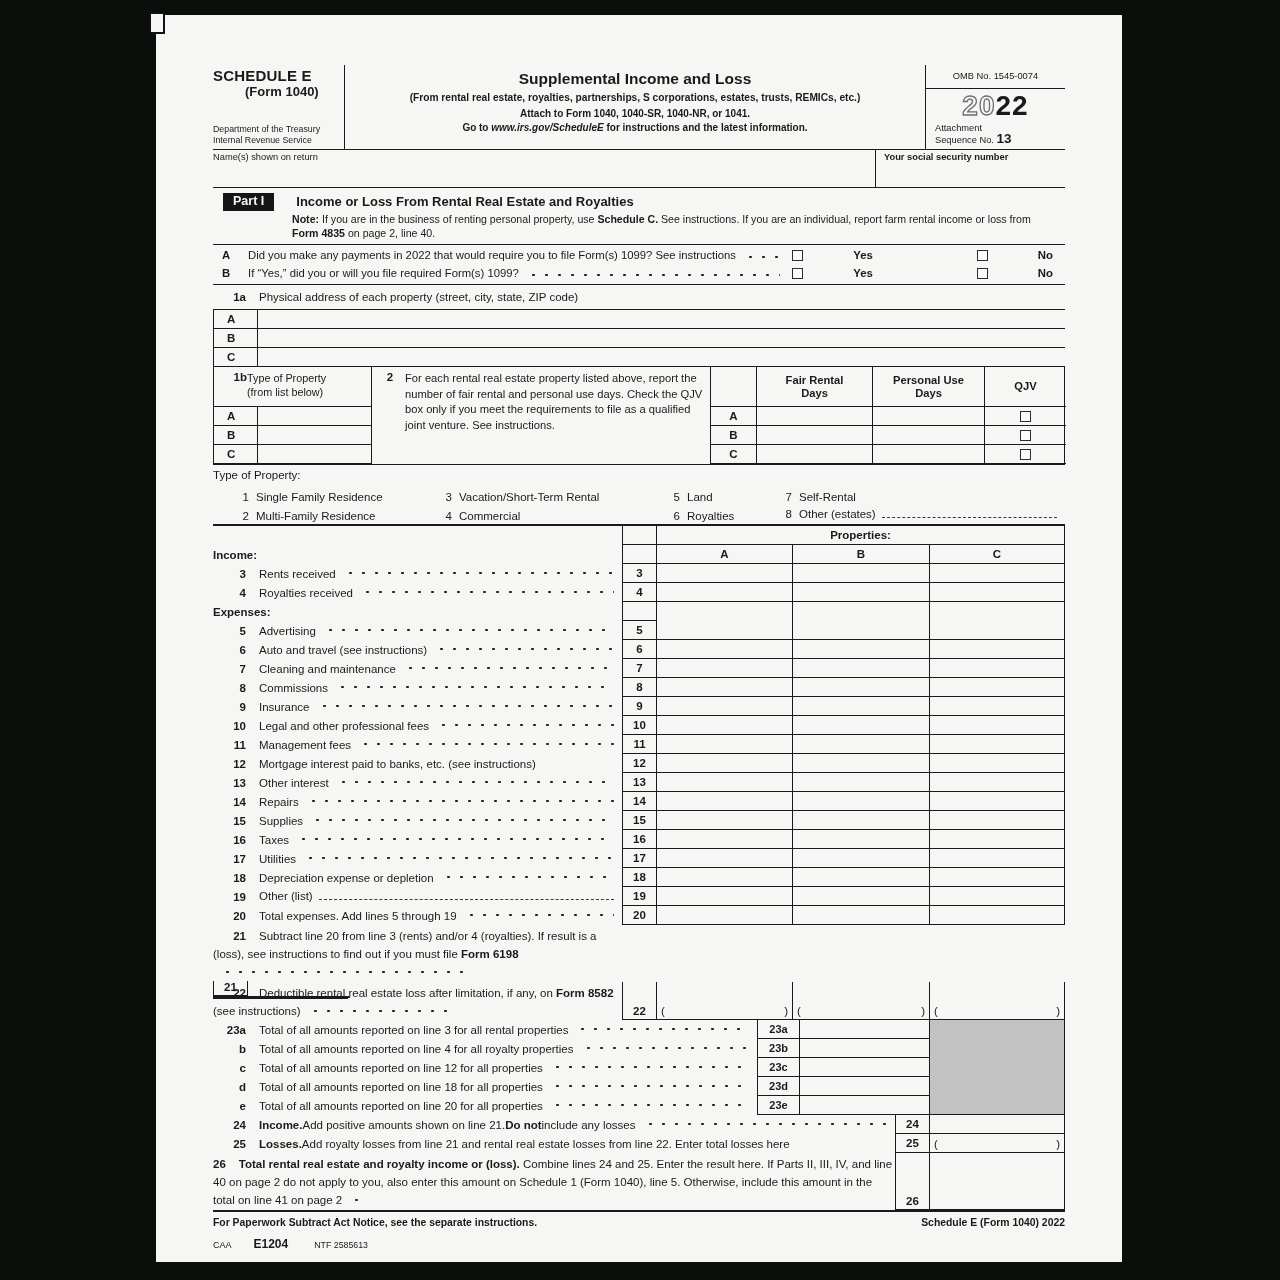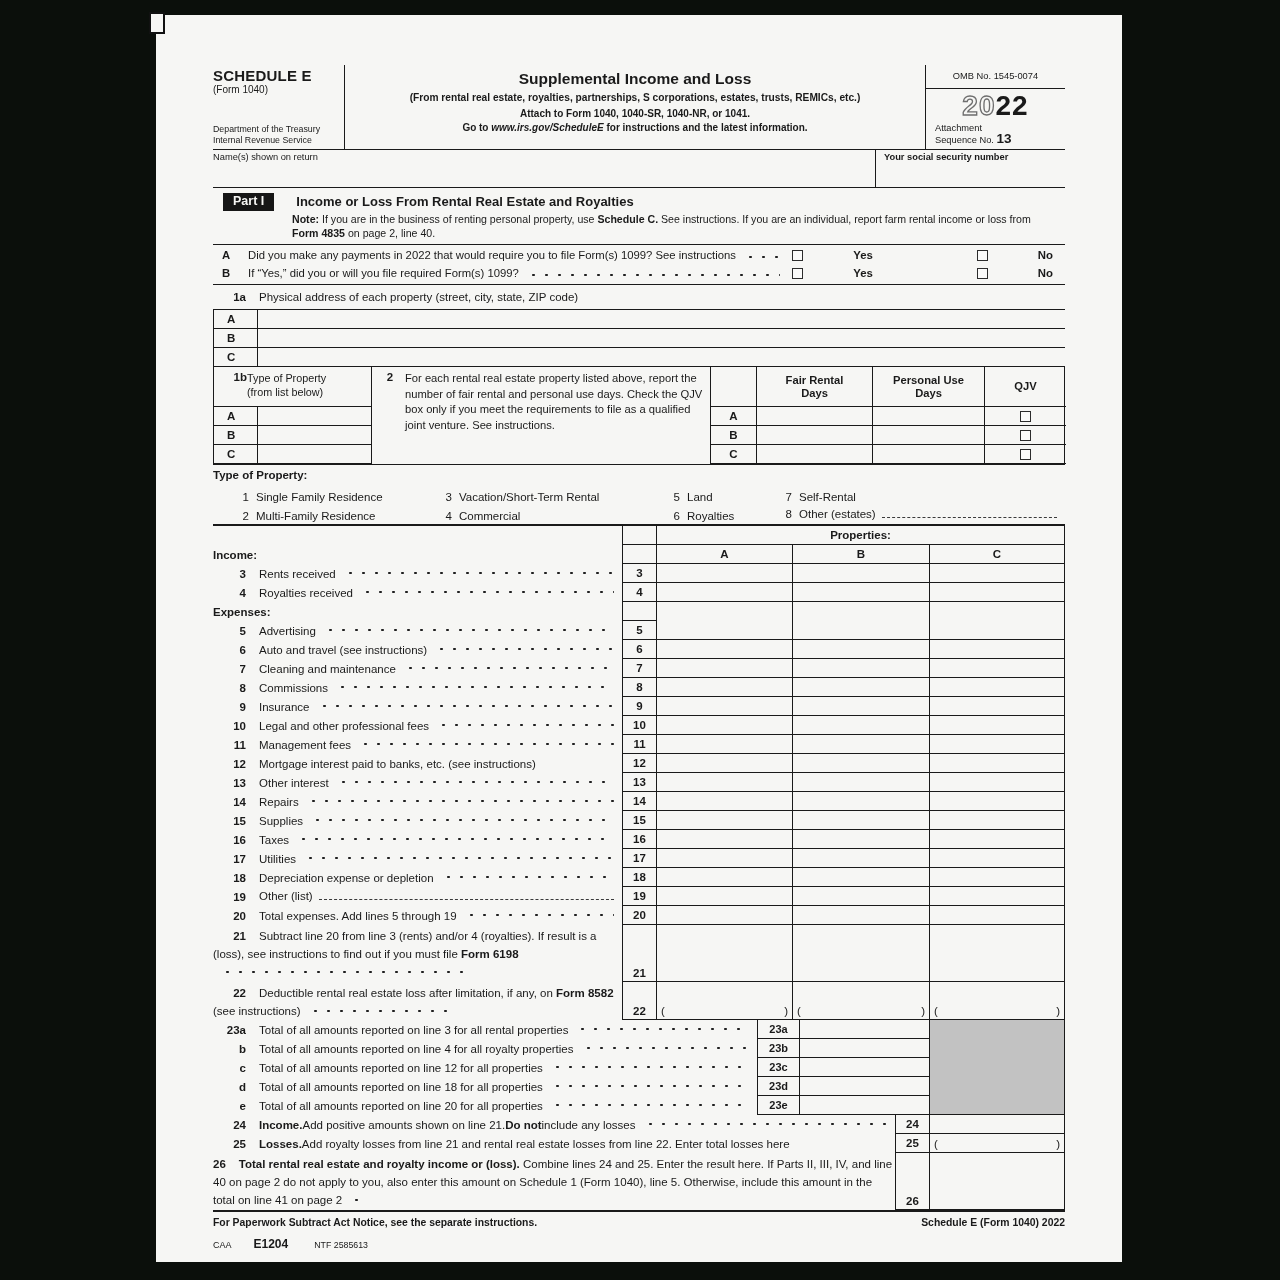--- a/index.html
+++ b/index.html
@@ -22,21 +22,21 @@
     background:#f6f6f4; border:2.5px solid #111;
   }
   .content { position:absolute; left:57px; top:50px; width:852px; }
   .b { font-weight:bold; }
   .it { font-style:italic; }
 
   
   .hdr { display:flex; border-bottom:1.6px solid #1a1a1a; height:85px; }
   .hdr-l { width:132px; border-right:1.4px solid #1a1a1a; display:flex; flex-direction:column; padding:2px 6px 3px 0; }
   .sched { font-weight:bold; font-size:15px; letter-spacing:.2px; }
-  .formno { font-weight:normal; font-size:10px; margin-bottom:auto; }
+  .formno { font-weight:bold; font-size:13px; margin-bottom:auto;margin-left:32px; }
   .dept { font-size:8.8px; line-height:11px; }
   .hdr-c { flex:1; text-align:center; padding-top:5px; }
   .title { font-weight:bold; font-size:15.5px; }
   .subtitle { font-weight:bold; font-size:10.2px; margin-top:4px; }
   .attach { font-weight:bold; font-size:10px; margin-top:5px; }
   .goto { font-weight:bold; font-size:10px; margin-top:3px; }
   .hdr-r { width:140px; border-left:1.4px solid #1a1a1a; display:flex; flex-direction:column; }
   .omb { font-size:9.3px; text-align:center; padding:6px 0 7px; border-bottom:1.3px solid #1a1a1a; }
   .year { text-align:center; font-size:28px; line-height:30px; margin-top:2px; letter-spacing:1px; }
   .y20 { color:#f6f6f4; -webkit-text-stroke:1.3px #6e6e6e; font-weight:bold; }
@@ -96,21 +96,21 @@
   .c4h { grid-column:4; grid-row:1; border-bottom:1.3px solid #1a1a1a; }
   .chd { border-left:1.3px solid #1a1a1a; border-bottom:1.3px solid #1a1a1a; display:flex; flex-direction:column; align-items:center; justify-content:center; font-weight:bold; font-size:11.2px; line-height:13px; text-align:center; }
   .t1b-letter { grid-column:1; border-right:1.3px solid #1a1a1a; border-bottom:1.3px solid #1a1a1a; font-weight:bold; font-size:11.5px; display:flex; align-items:center; padding-left:13px; }
   .t1b-type { grid-column:2; border-bottom:1.3px solid #1a1a1a; }
   .t1b-letter2 { grid-column:4; border-bottom:1.3px solid #1a1a1a; font-weight:bold; font-size:11.5px; display:flex; align-items:center; justify-content:center; }
   .t1b-days { border-left:1.3px solid #1a1a1a; border-bottom:1.3px solid #1a1a1a; }
   .t1b-qjv { grid-column:7; border-left:1.3px solid #1a1a1a; border-bottom:1.3px solid #1a1a1a; display:flex; align-items:center; justify-content:center; }
 
   
   .toplist { padding:4px 0 2px; font-size:11.5px; }
-  .toptitle { font-weight:bold; padding-bottom:3px; }
+  .toptitle { font-weight:normal; padding-bottom:3px; }
   .toprow { display:flex; align-items:flex-end; height:19px; padding-left:24px; }
   .ti { display:flex; align-items:baseline; }
   .ti .n { width:12px; text-align:right; margin-right:7px; }
   .ti1 { width:203px; } .ti2 { width:228px; } .ti3 { width:112px; } .ti4 { flex:1; }
 
   
   .lower { border-bottom:2.6px solid #1a1a1a; }
   .mt { border-top:2.6px solid #1a1a1a; }
   .mrow { display:flex; }
   .m-label { width:409px; display:flex; align-items:center; font-size:11.5px; }
@@ -590,21 +590,21 @@
               <span class="ltext">
                 <span class="seg">Total expenses. Add lines 5 through 19</span>
                 <span class="dots"></span>
               </span>
             </div>
             <div class="m-num">20</div>
             <div class="m-cell ca"></div>
             <div class="m-cell cbw"></div>
             <div class="m-cell cc"></div>
           </div>
-          <div class="mrow" style="height: 57px;">
+          <div class="mrow" style="height: 57px; flex-direction: column;">
             <div class="m-label multi"><span class="lno">21</span><span style="margin-left: 13px;"><span class="seg">Subtract line 20 from line 3 (rents) and/or 4 (royalties). If result is a (loss), see instructions to find out if you must file </span><span class="b seg">Form 6198</span></span><span class="idots" style="width: 250px;"></span></div>
             <div class="m-num bottom">21</div>
             <div class="m-cell ca"></div>
             <div class="m-cell cbw"></div>
             <div class="m-cell cc"></div>
           </div>
           <div class="mrow" style="height: 38px;">
             <div class="m-label multi"><span class="lno">22</span><span style="margin-left: 13px;"><span class="seg">Deductible rental real estate loss after limitation, if any, on </span><span class="b seg">Form 8582</span><span class="seg"> (see instructions)</span></span><span class="idots" style="width: 148px;"></span></div>
             <div class="m-num bottom">22</div>
             <div class="m-cell ca pcell">

